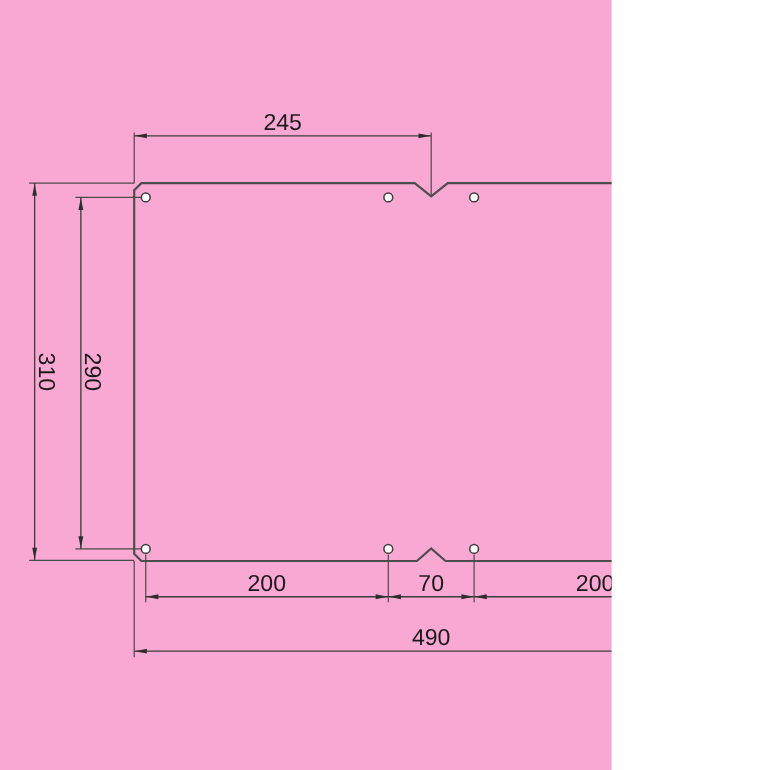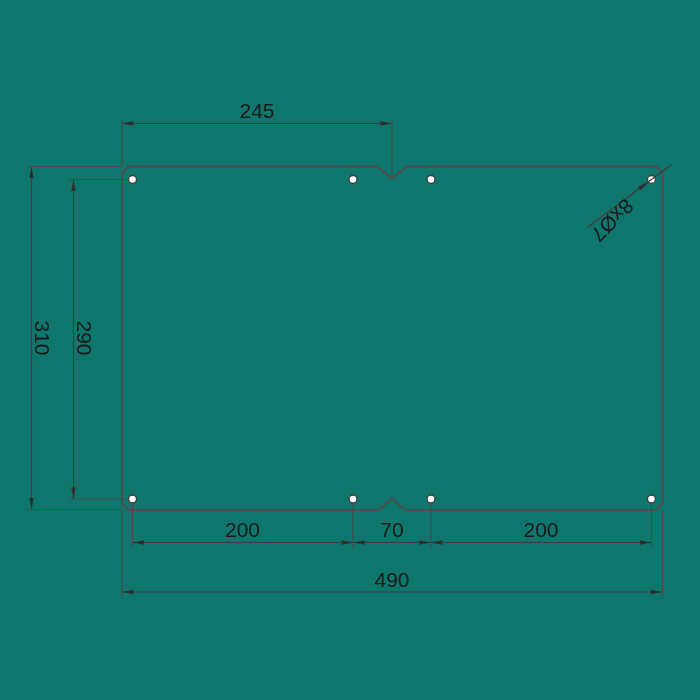--- a/index.html
+++ b/index.html
@@ -2,23 +2,23 @@
 <html><head>
 <meta charset="utf-8">
 <style>
   html, body {
     margin: 0;
     padding: 0;
     background: #ffffff;
   }
   .canvas {
     position: relative;
-    width: 700px;
+    width: 556px;
     height: 700px;
-    background: #0f766e;
+    background: #f9a8d4;
     overflow: hidden;
   }
   svg {
     display: block;
   }
   .plate {
     fill: none;
     stroke: #4d4d4d;
     stroke-width: 2;
     stroke-linejoin: miter;

